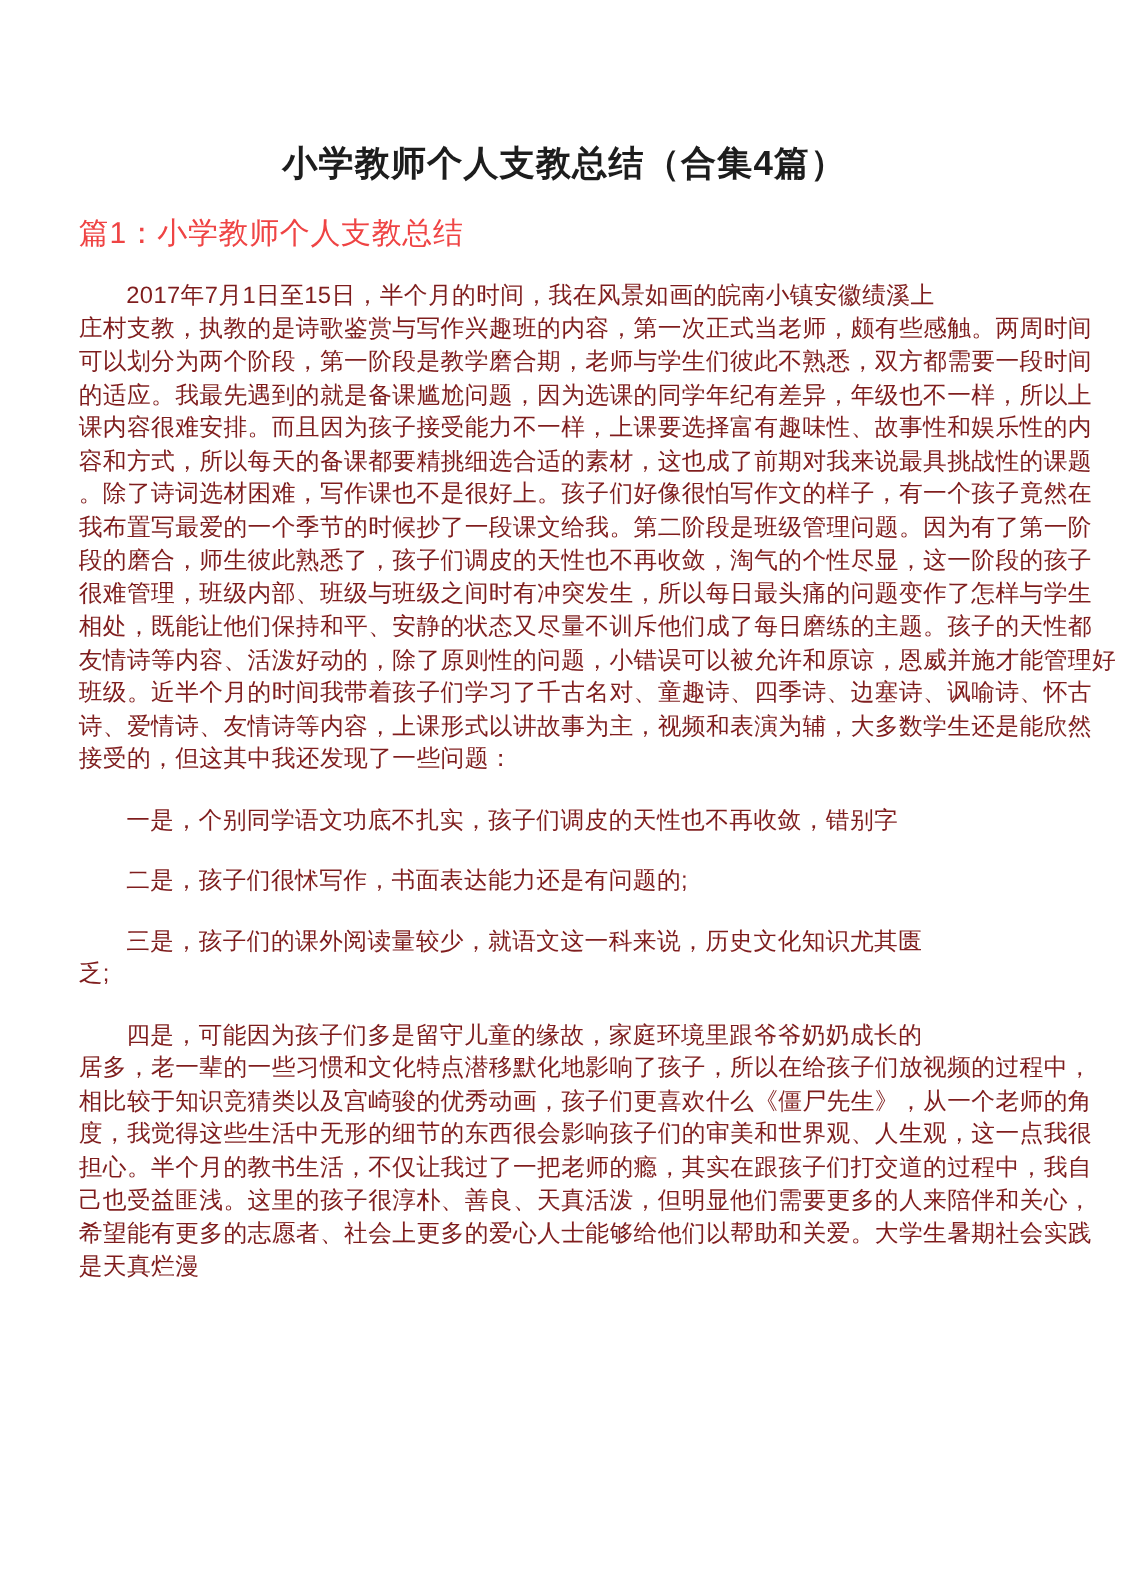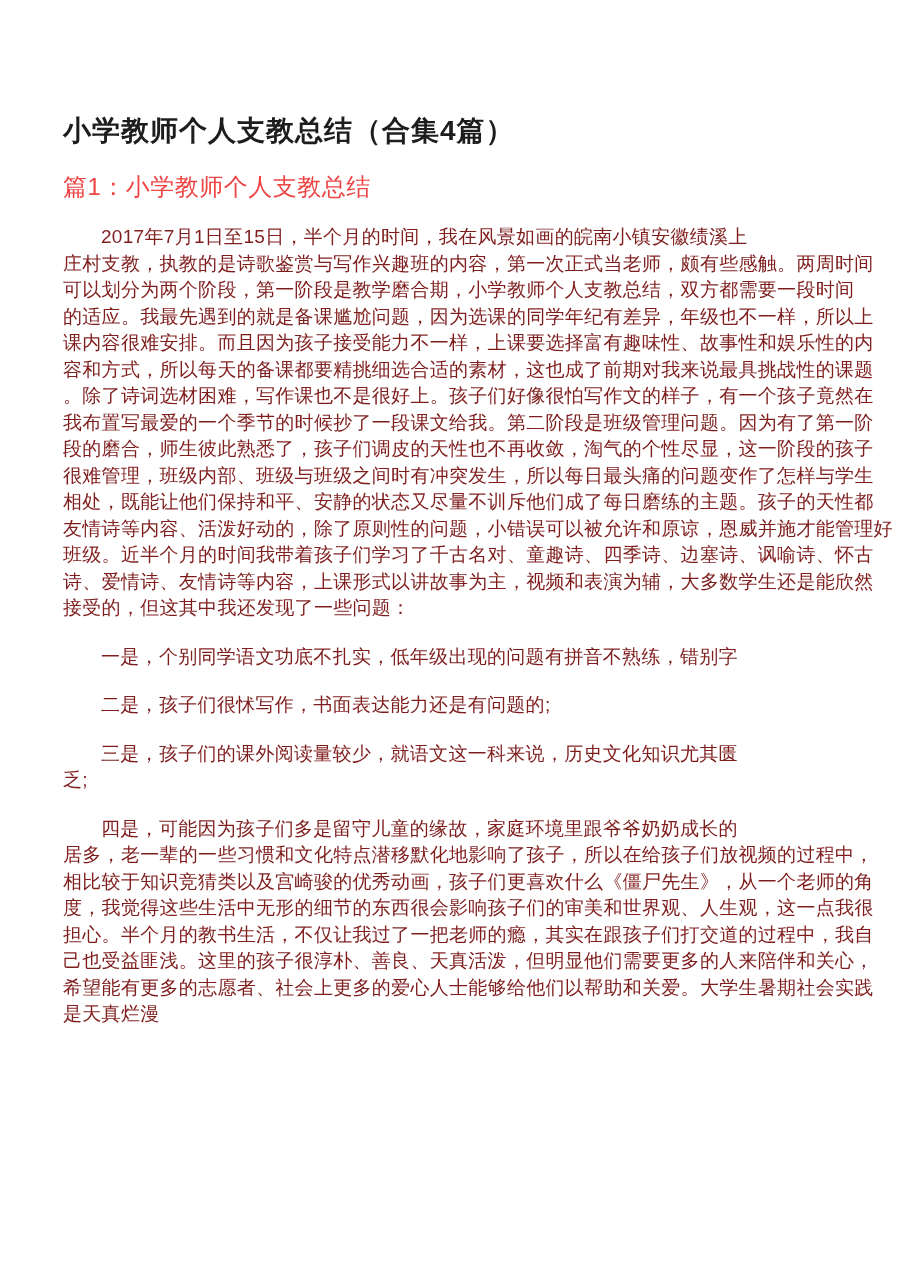--- a/index.html
+++ b/index.html
@@ -19,20 +19,21 @@
     height: 1273px;
     padding: 0 60px 0 63px;
     background: #ffffff;
   }
   .doc-title {
     margin: 0;
     padding-top: 112px;
     font-size: 28px;
     line-height: 37px;
     font-weight: bold;
+    text-align: center;
     color: #1d1d1d;
     letter-spacing: 1px;
     white-space: nowrap;
   }
   .section-heading {
     margin: 0;
     margin-top: 23px;
     font-size: 24px;
     line-height: 30px;
     font-weight: normal;
@@ -62,37 +63,37 @@
 <div class="page">
 
   <h1 class="doc-title">小学教师个人支教总结（合集4篇）</h1>
 
   <div>
     <h2 class="section-heading">篇1：小学教师个人支教总结</h2>
 
     <div class="para">
         <div class="line indent">2017年7月1日至15日，半个月的时间，我在风景如画的皖南小镇安徽绩溪上</div>
         <div class="line">庄村支教，执教的是诗歌鉴赏与写作兴趣班的内容，第一次正式当老师，颇有些感触。两周时间</div>
-        <div class="line">可以划分为两个阶段，第一阶段是教学磨合期，小学教师个人支教总结，双方都需要一段时间</div>
+        <div class="line">可以划分为两个阶段，第一阶段是教学磨合期，老师与学生们彼此不熟悉，双方都需要一段时间</div>
         <div class="line">的适应。我最先遇到的就是备课尴尬问题，因为选课的同学年纪有差异，年级也不一样，所以上</div>
         <div class="line">课内容很难安排。而且因为孩子接受能力不一样，上课要选择富有趣味性、故事性和娱乐性的内</div>
         <div class="line">容和方式，所以每天的备课都要精挑细选合适的素材，这也成了前期对我来说最具挑战性的课题</div>
         <div class="line">。除了诗词选材困难，写作课也不是很好上。孩子们好像很怕写作文的样子，有一个孩子竟然在</div>
         <div class="line">我布置写最爱的一个季节的时候抄了一段课文给我。第二阶段是班级管理问题。因为有了第一阶</div>
         <div class="line">段的磨合，师生彼此熟悉了，孩子们调皮的天性也不再收敛，淘气的个性尽显，这一阶段的孩子</div>
         <div class="line">很难管理，班级内部、班级与班级之间时有冲突发生，所以每日最头痛的问题变作了怎样与学生</div>
         <div class="line">相处，既能让他们保持和平、安静的状态又尽量不训斥他们成了每日磨练的主题。孩子的天性都</div>
         <div class="line">友情诗等内容、活泼好动的，除了原则性的问题，小错误可以被允许和原谅，恩威并施才能管理好</div>
         <div class="line">班级。近半个月的时间我带着孩子们学习了千古名对、童趣诗、四季诗、边塞诗、讽喻诗、怀古</div>
         <div class="line">诗、爱情诗、友情诗等内容，上课形式以讲故事为主，视频和表演为辅，大多数学生还是能欣然</div>
         <div class="line">接受的，但这其中我还发现了一些问题：</div>
       </div>
 
     <div class="para">
-        <div class="line indent">一是，个别同学语文功底不扎实，低年级出现的问题有拼音不熟练，错别字</div>
+        <div class="line indent">一是，个别同学语文功底不扎实，孩子们调皮的天性也不再收敛，错别字</div>
       </div>
 
     <div class="para">
         <div class="line indent">二是，孩子们很怵写作，书面表达能力还是有问题的;</div>
       </div>
 
     <div class="para">
         <div class="line indent">三是，孩子们的课外阅读量较少，就语文这一科来说，历史文化知识尤其匮</div>
         <div class="line">乏;</div>
       </div>

